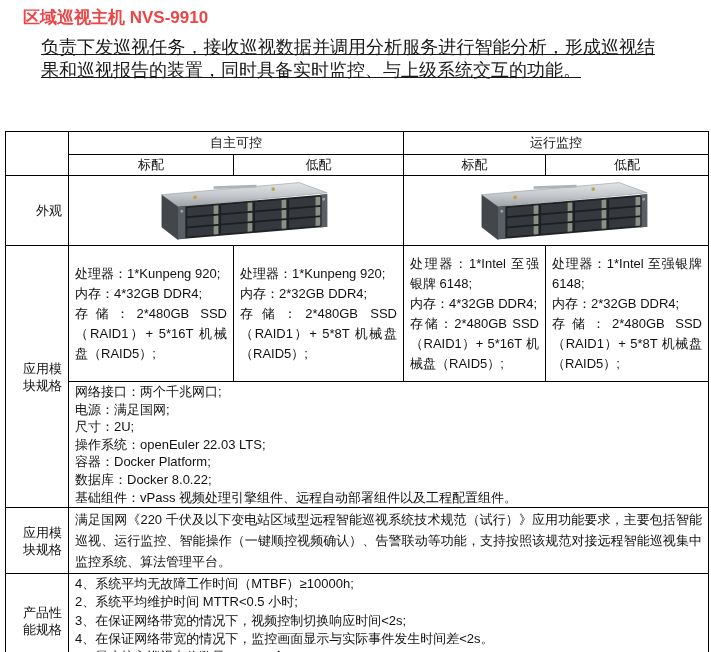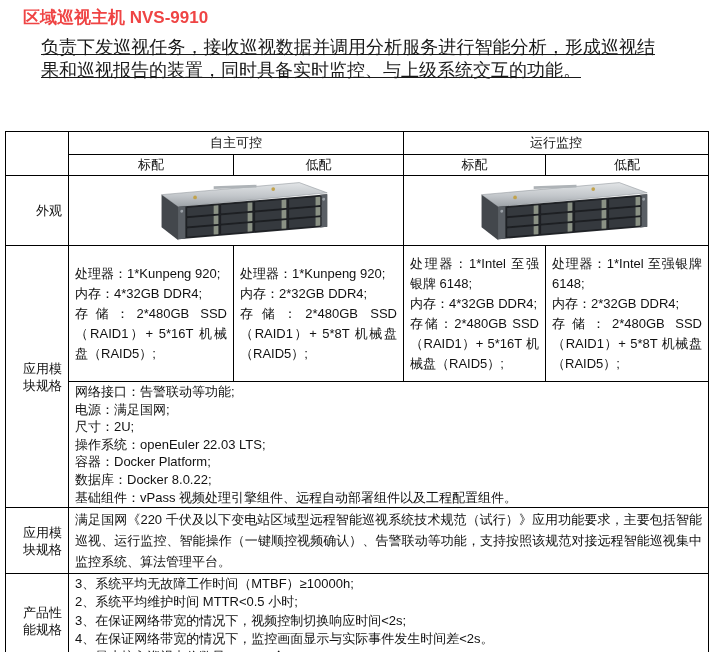--- a/index.html
+++ b/index.html
@@ -138,37 +138,37 @@
           <div>存储：2*480GB SSD（RAID1）+ 5*16T 机械盘（RAID5）;</div>
         </td>
         <td class="spec-cell c3">
           <div>处理器：1*Intel 至强银牌 6148;</div>
           <div>内存：2*32GB DDR4;</div>
           <div>存储：2*480GB SSD（RAID1）+ 5*8T 机械盘（RAID5）;</div>
         </td>
       </tr>
       <tr class="r5">
         <td class="common" colspan="4">
-          <div>网络接口：告警联动等功能;</div>
+          <div>网络接口：两个千兆网口;</div>
           <div>电源：满足国网;</div>
           <div>尺寸：2U;</div>
           <div>操作系统：openEuler 22.03 LTS;</div>
           <div>容器：Docker Platform;</div>
           <div>数据库：Docker 8.0.22;</div>
           <div>基础组件：vPass 视频处理引擎组件、远程自动部署组件以及工程配置组件。</div>
         </td>
       </tr>
       <tr class="r6">
         <td class="lbl">应用模块规格</td>
         <td class="app" colspan="4">满足国网《220 千伏及以下变电站区域型远程智能巡视系统技术规范（试行）》应用功能要求，主要包括智能巡视、运行监控、智能操作（一键顺控视频确认）、告警联动等功能，支持按照该规范对接远程智能巡视集中监控系统、算法管理平台。</td>
       </tr>
       <tr class="r7">
         <td class="lbl">产品性能规格</td>
         <td class="perf" colspan="4">
-          <div>3、系统平均无故障工作时间（MTBF）≥10000h;</div>
+          <div>4、系统平均无故障工作时间（MTBF）≥10000h;</div>
           <div>2、系统平均维护时间 MTTR&lt;0.5 小时;</div>
           <div>3、在保证网络带宽的情况下，视频控制切换响应时间&lt;2s;</div>
           <div>4、在保证网络带宽的情况下，监控画面显示与实际事件发生时间差&lt;2s。</div>
           <div>5、最小接入巡视点位数量≥40000 个。</div>
         </td>
       </tr>
     </tbody>
   </table>
 </div>
 

